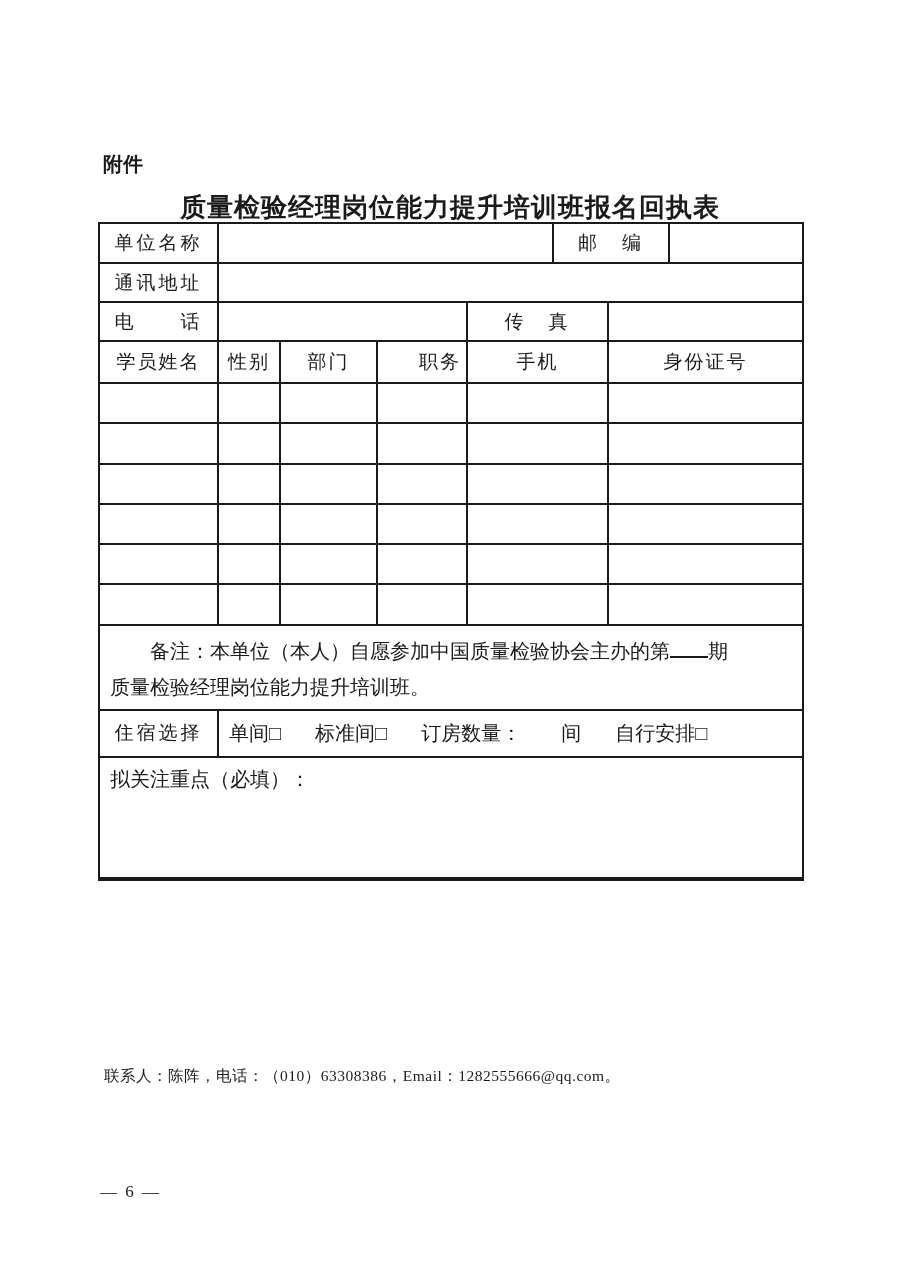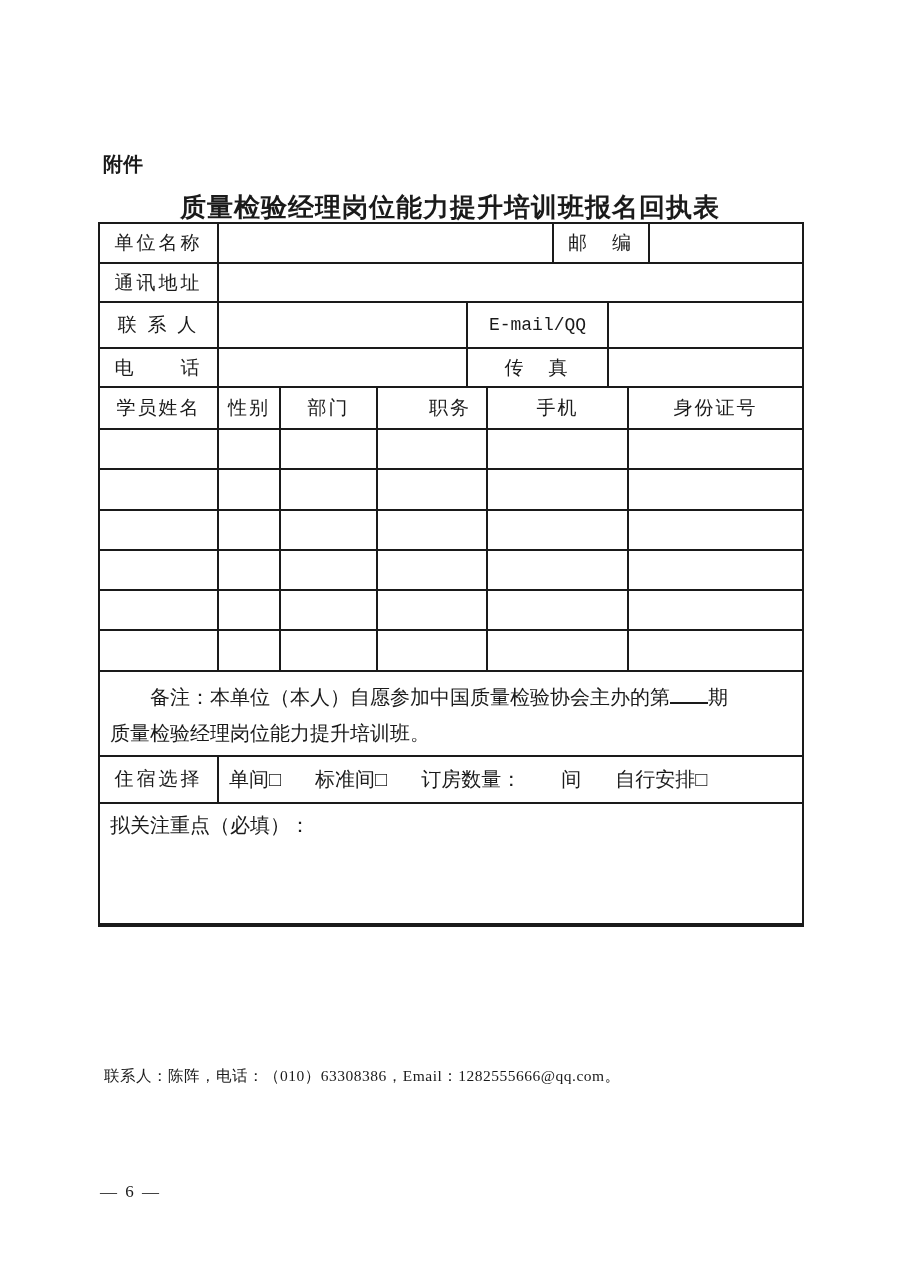--- a/index.html
+++ b/index.html
@@ -35,27 +35,27 @@
     display:flex;align-items:center;
     min-height:100%;
   }
   .cell:last-child{border-right:none;}
   .label-cell{justify-content:center;letter-spacing:3px;}
   .input-cell{justify-content:flex-start;}
   .flex1{flex:1;}
   
   .w119{width:119px;flex:none;}
   .w335{width:335px;flex:none;}
-  .w96{width:96px;flex:none;}
+  .w96{width:116px;flex:none;}
   .w249{width:249px;flex:none;}
   .w141{width:141px;flex:none;font-family:Liberation Serif, serif;}
   .c0{width:119px;flex:none;justify-content:center;}
   .c1{width:62px;flex:none;justify-content:center;}
   .c2{width:97px;flex:none;justify-content:center;}
-  .c3{width:110px;flex:none;justify-content:center;padding-left:36px;}
+  .c3{width:90px;flex:none;justify-content:center;padding-left:36px;}
   .c4{width:141px;flex:none;justify-content:center;font-family:Liberation Mono, monospace;}
   .c5{flex:1;justify-content:center;}
   .hc{letter-spacing:2px;}
   .r1{height:38px;}
   .r2{height:37px;}
   .r3{height:44px;}
   .r4{height:37px;}
   .rhead{height:40px;}
   .rstudent{height:38.3px;}
   .latin{
@@ -111,26 +111,20 @@
       <div class="cell input-cell flex1"></div>
     </div>
 
     
     <div class="row r2">
       <div class="cell label-cell w119">通讯地址</div>
       <div class="cell input-cell flex1"></div>
     </div>
 
     
-    <div class="row r3">
-      <div class="cell label-cell w119">联 系 人</div>
-      <div class="cell input-cell w249"></div>
-      <div class="cell label-cell w141 latin">E-mail/QQ</div>
-      <div class="cell input-cell flex1"></div>
-    </div>
 
     
     <div class="row r4">
       <div class="cell label-cell w119">电　　话</div>
       <div class="cell input-cell w249"></div>
       <div class="cell label-cell w141">传　真</div>
       <div class="cell input-cell flex1"></div>
     </div>
 
     

